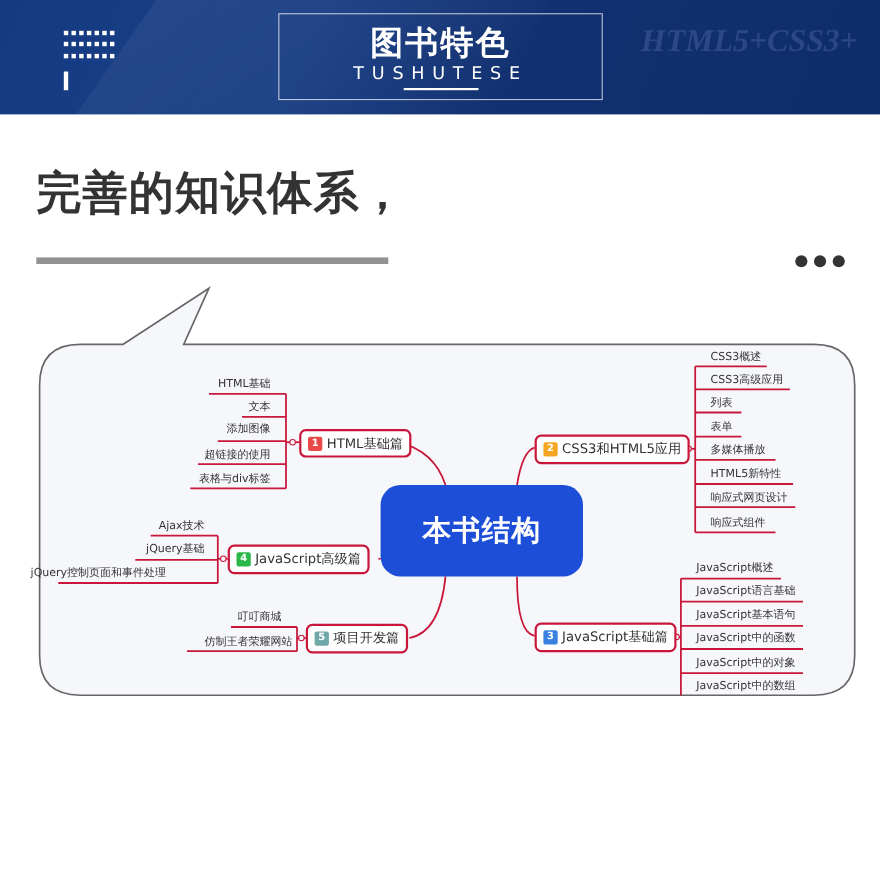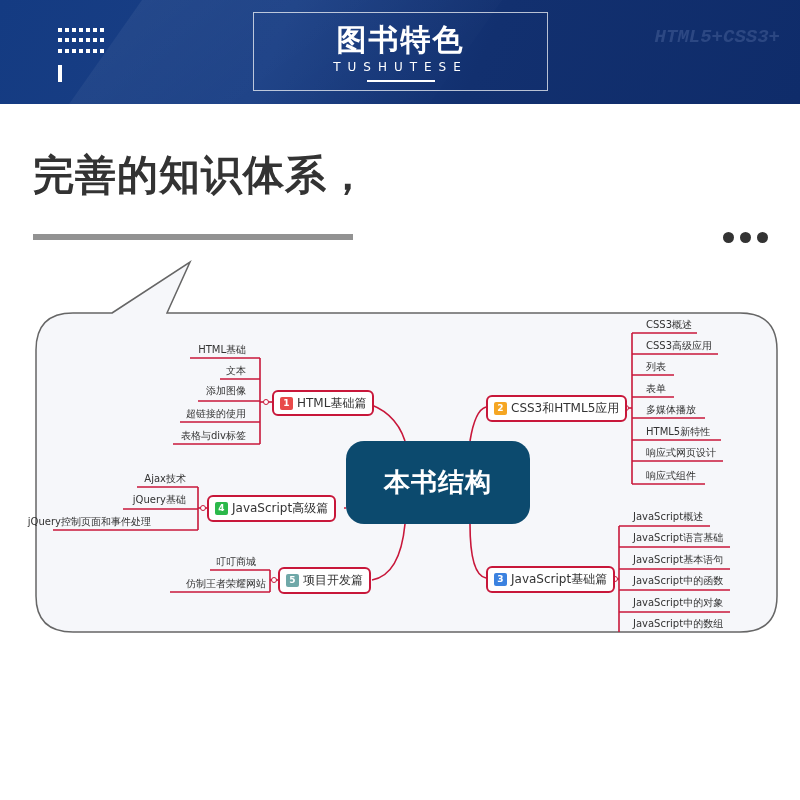--- a/index.html
+++ b/index.html
@@ -23,27 +23,27 @@
   }
   .dot-grid span { background:#ffffff; width:4px; height:4px; }
   .bar-mark { position:absolute; left:58px; top:65px; width:4px; height:17px; background:#ffffff; }
 
   .title-box {
     position:absolute; left:253px; top:12px; width:295px; height:79px;
     border:1px solid rgba(255,255,255,0.7);
     text-align:center; color:#fff;
   }
   .title-cn { display:block; margin-top:9px; font-size:30px; font-weight:bold; letter-spacing:2px; line-height:36px;text-align:center; }
-  .title-en { display:block; margin-top:2px; font-size:12px; letter-spacing:7px; line-height:14px; }
+  .title-en { display:block; margin-top:2px; font-size:16px; letter-spacing:7px; line-height:14px; }
   .title-underline { position:absolute; left:113px; bottom:8px; width:68px; height:2px; background:#fff; }
 
   .ghost-text {
     position:absolute; right:20px; top:22px; text-align:left;
-    font-family:Liberation Mono, monospace; font-style:italic; font-weight:bold;
-    font-size:19px; line-height:31px; color:rgba(120,140,190,0.28);
+    font-family:Liberation Serif, serif; font-style:italic; font-weight:bold;
+    font-size:29px; line-height:31px; color:rgba(120,140,190,0.28);
   }
 
   
   .headline {
     position:absolute; left:33px; top:152px;
     font-size:41px; font-weight:bold; color:#333333; line-height:46px; letter-spacing:1px;
   }
   .headline-underline { position:absolute; left:33px; top:234px; width:320px; height:6px; background:#7f7f7f; opacity:0.85; }
   .more-dots { position:absolute; left:723px; top:232px; display:flex; gap:6px; }
   .more-dots span { width:11px; height:11px; border-radius:50%; background:#333; }
@@ -55,21 +55,21 @@
   .node {
     position:absolute; background:#fff; border:2px solid #c8173a; border-radius:6px;
     font-size:12px; color:#333; display:flex; align-items:center; padding:0 6px; white-space:nowrap;
   }
   .badge {
     display:inline-block; width:13px; height:13px; border-radius:2px; color:#fff;
     font-size:9px; font-weight:bold; line-height:13px; text-align:center; margin-right:4px;
   }
   .root {
     position:absolute; left:346px; top:441px; width:184px; height:83px;
-    background:#0c4a6e; border-radius:18px; color:#fff; font-size:26px; font-weight:bold;
+    background:#1d4ed8; border-radius:18px; color:#fff; font-size:26px; font-weight:bold;
     display:flex; align-items:center; justify-content:center; letter-spacing:1px;
   }
   .leaf { position:absolute; font-size:10px; color:#333; white-space:nowrap; line-height:12px; }
   .leaf.r { text-align:right; }
 </style>
 </head>
 <body>
 
 <div class="banner">
   <div class="dot-grid">

